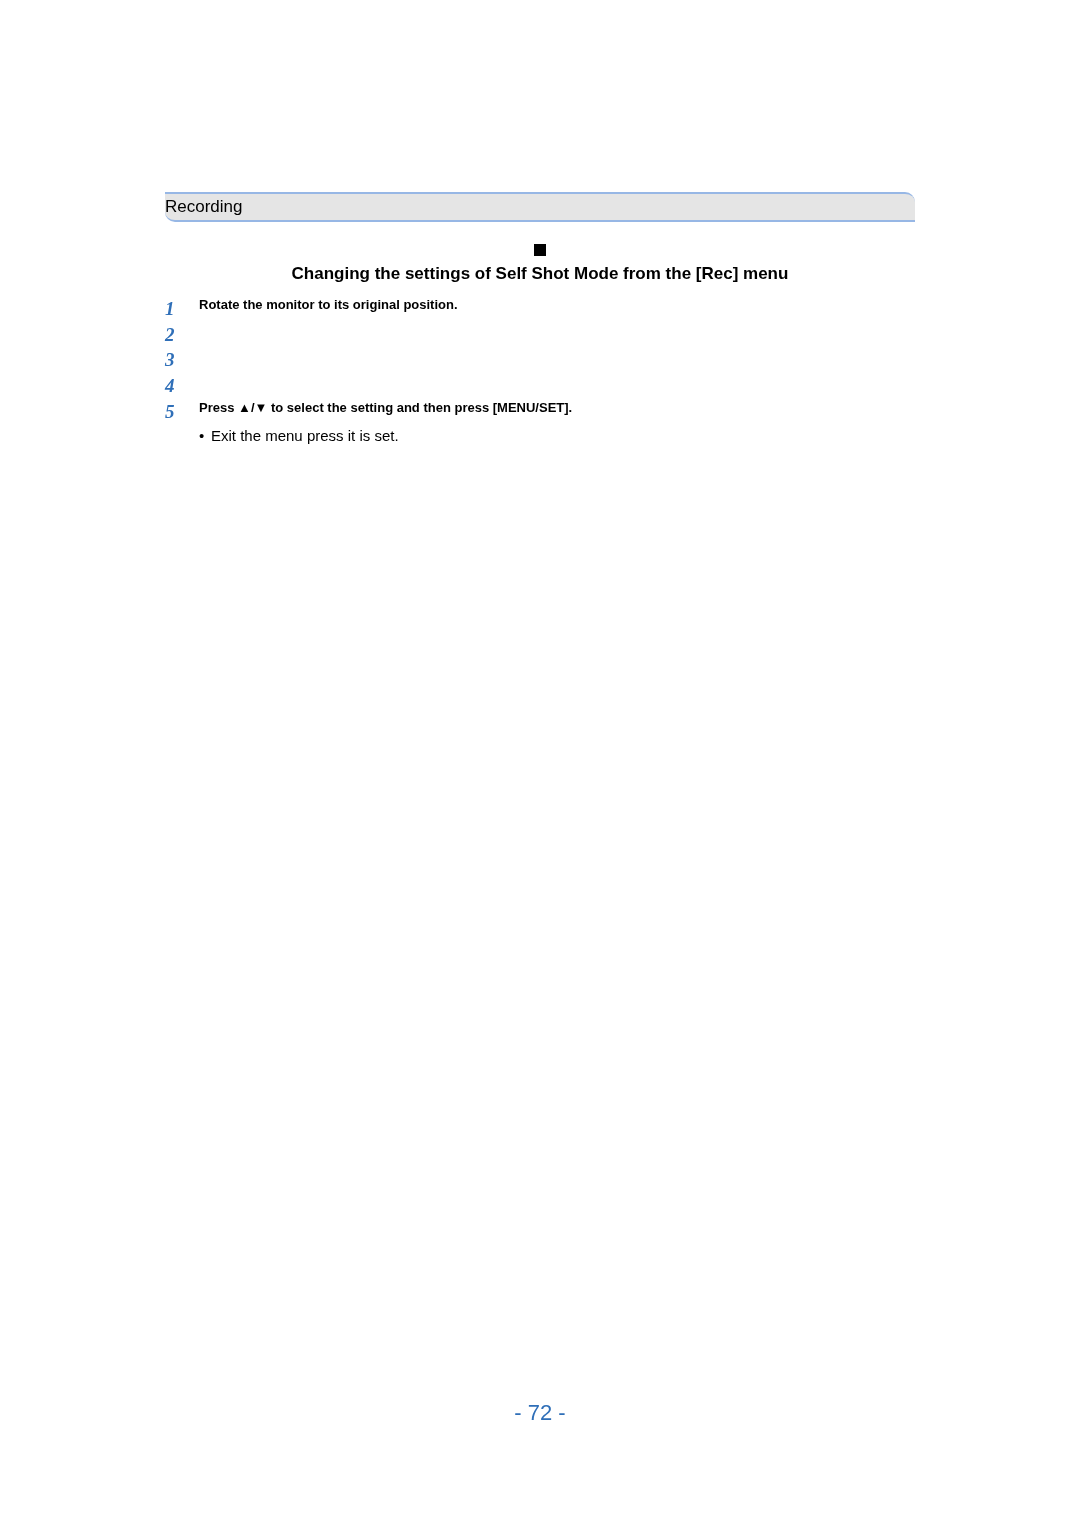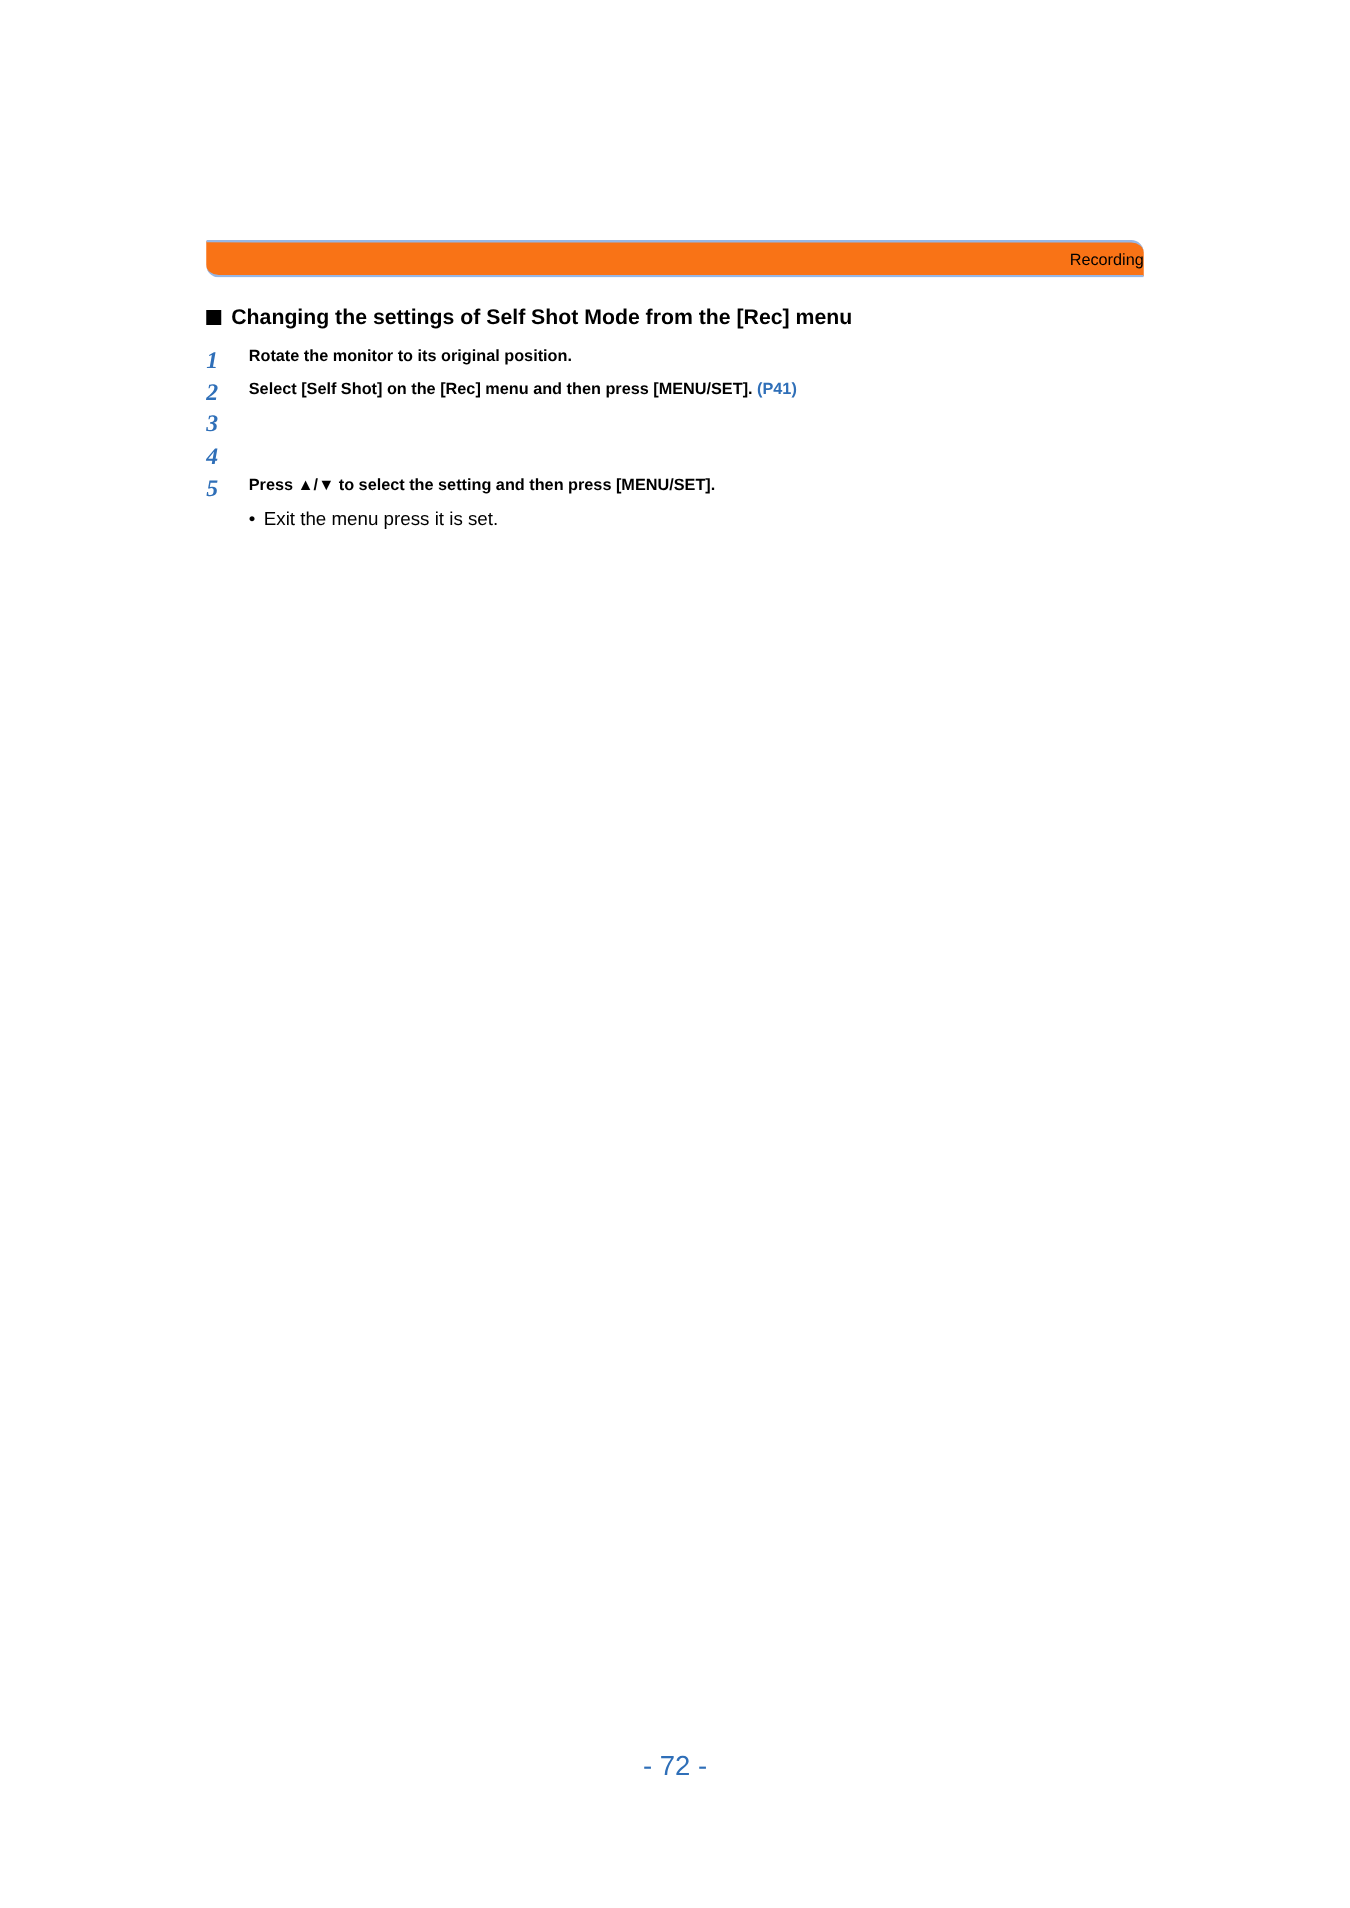--- a/index.html
+++ b/index.html
@@ -14,37 +14,38 @@
   .page {
     position: relative;
     width: 1080px;
     height: 1526px;
     box-sizing: border-box;
     padding: 192px 165px 0 165px;
   }
   .header-band {
     position: relative;
     height: 26px;
-    background: #f97316;
+    background: #e5e5e5;
     border-top: 2px solid #97b7e5;
     border-bottom: 2px solid #97b7e5;
     border-radius: 0 10px 0 10px;
     display: flex;
     align-items: center;
-    justify-content: flex-end;
-    font-size: 13px;
+    justify-content: flex-start;
+    font-size: 17px;
     color: #000000;
   }
   .section-heading {
     margin-top: 22px;
     font-size: 17px;
     font-weight: bold;
     display: flex;
     align-items: center;
     gap: 8px;
+    flex-direction: column;
   }
   .square-bullet {
     display: inline-block;
     width: 12px;
     height: 12px;
     background: #000000;
   }
   .steps {
     margin-top: 12px;
   }
@@ -114,23 +115,20 @@
 
   <div class="steps">
 
     <div class="step-row">
       <span class="step-num">1</span>
       <span class="step-text">Rotate the monitor to its original position.</span>
     </div>
 
     <div class="step-row">
       <span class="step-num">2</span>
-      <span class="step-text">
-        <span>Select [Self Shot] on the [Rec] menu and then press [MENU/SET]. </span><span class="link-ref">(P41)</span>
-      </span>
     </div>
 
     <div class="step-row">
       <span class="step-num">3</span>
     </div>
 
     <div class="step-row">
       <span class="step-num">4</span>
     </div>
 

